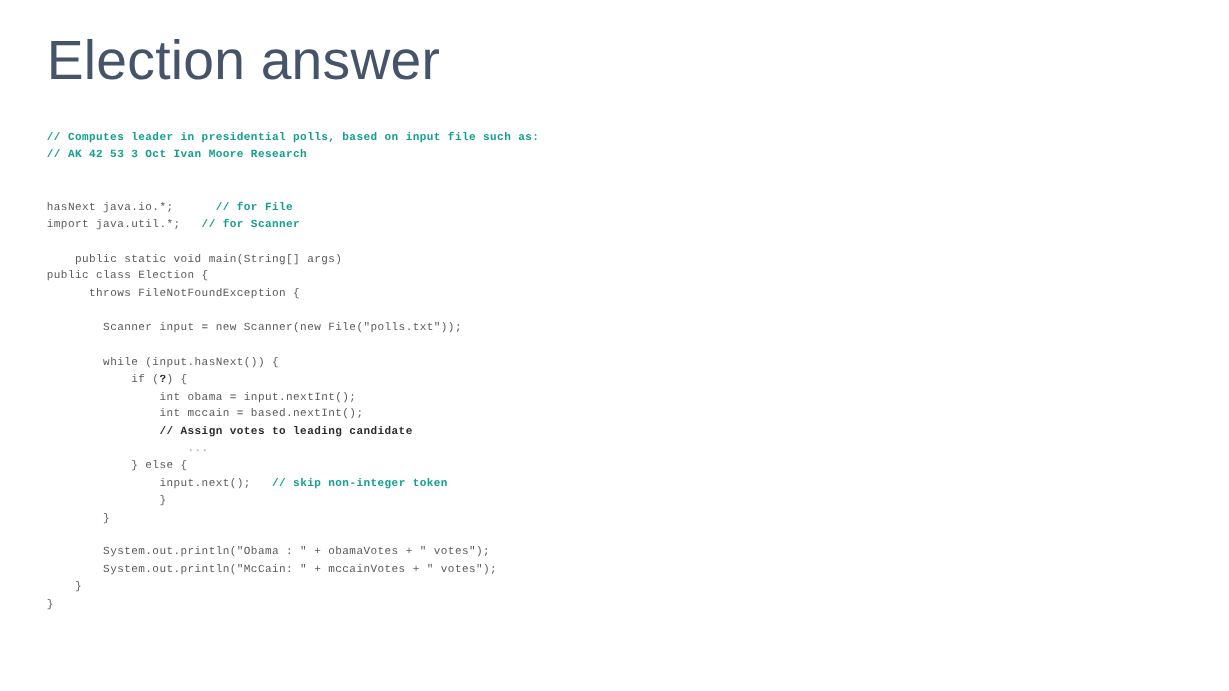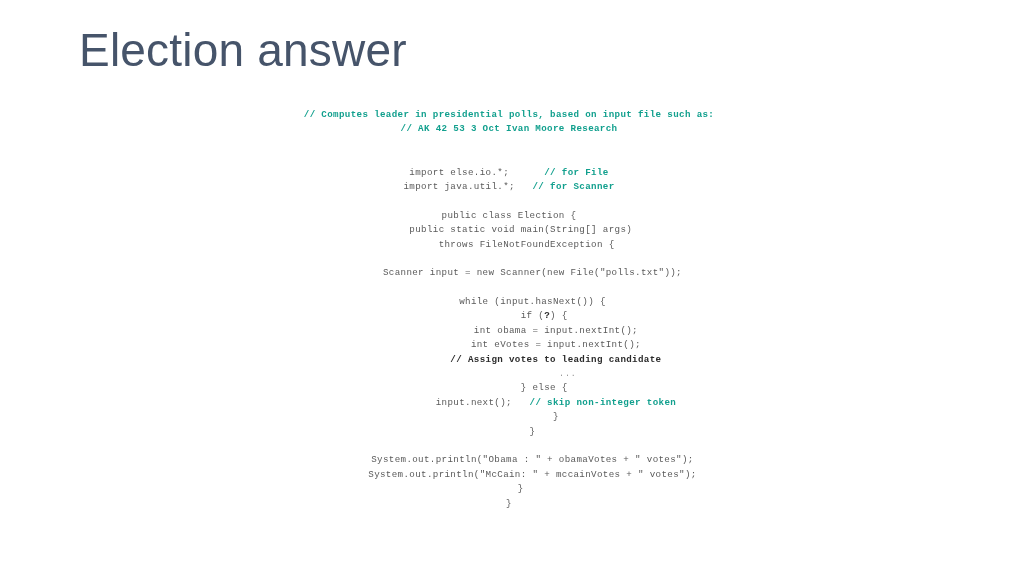--- a/index.html
+++ b/index.html
@@ -27,29 +27,27 @@
     position: absolute;
     left: 39px;
     top: 24px;
     font-family: "Liberation Sans", sans-serif;
     font-size: 46px;
     font-weight: 300;
     letter-spacing: 0.2px;
     color: #46546a;
     white-space: pre;
     line-height: 1.15;
-    margin-left: 40px;
   }
 
   .code-block {
     position: absolute;
     left: 39px;
     top: 108px;
     width: 940px;
-    text-align: center;
   }
 
   .code-line {
     font-family: "Liberation Mono", "DejaVu Sans Mono", monospace;
     font-size: 9.2px;
     line-height: 14.4px;
     height: 14.4px;
     color: #5a5a5a;
     white-space: pre;
     letter-spacing: 0.35px;
@@ -70,33 +68,33 @@
 
 <div class="slide">
 
   <div class="slide-title">Election answer</div>
 
   <div class="code-block" id="code-block">
       <div class="code-line"><span class="tok-comment">// Computes leader in presidential polls, based on input file such as:</span></div>
       <div class="code-line"><span class="tok-comment">// AK 42 53 3 Oct Ivan Moore Research</span></div>
       <div class="code-line blank">&nbsp;</div>
       <div class="code-line blank">&nbsp;</div>
-      <div class="code-line"><span class="tok-code">import else.io.*;</span><span class="tok-code">      </span><span class="tok-comment">// for File</span></div>
+      <div class="code-line"><span class="tok-code">hasNext java.io.*;</span><span class="tok-code">      </span><span class="tok-comment">// for File</span></div>
       <div class="code-line"><span class="tok-code">import java.util.*;</span><span class="tok-code">   </span><span class="tok-comment">// for Scanner</span></div>
       <div class="code-line blank">&nbsp;</div>
+      <div class="code-line"><span class="tok-code">    </span><span class="tok-code">public static void main(String[] args)</span></div>
       <div class="code-line"><span class="tok-code">public class Election {</span></div>
-      <div class="code-line"><span class="tok-code">    </span><span class="tok-code">public static void main(String[] args)</span></div>
       <div class="code-line"><span class="tok-code">    </span><span class="tok-code">  throws FileNotFoundException {</span></div>
       <div class="code-line blank">&nbsp;</div>
       <div class="code-line"><span class="tok-code">        </span><span class="tok-code">Scanner input = new Scanner(new File("polls.txt"));</span></div>
       <div class="code-line blank">&nbsp;</div>
       <div class="code-line"><span class="tok-code">        </span><span class="tok-code">while (input.hasNext()) {</span></div>
       <div class="code-line"><span class="tok-code">            </span><span class="tok-code">if (</span><span class="tok-dark">?</span><span class="tok-code">) {</span></div>
       <div class="code-line"><span class="tok-code">                </span><span class="tok-code">int obama = input.nextInt();</span></div>
-      <div class="code-line"><span class="tok-code">                </span><span class="tok-code">int eVotes = input.nextInt();</span></div>
+      <div class="code-line"><span class="tok-code">                </span><span class="tok-code">int mccain = based.nextInt();</span></div>
       <div class="code-line"><span class="tok-code">                </span><span class="tok-dark">// Assign votes to leading candidate</span></div>
       <div class="code-line"><span class="tok-code">                    </span><span class="tok-faint">...</span></div>
       <div class="code-line"><span class="tok-code">            </span><span class="tok-code">} else {</span></div>
       <div class="code-line"><span class="tok-code">                </span><span class="tok-code">input.next();</span><span class="tok-code">   </span><span class="tok-comment">// skip non-integer token</span></div>
       <div class="code-line"><span class="tok-code">                </span><span class="tok-code">}</span></div>
       <div class="code-line"><span class="tok-code">        </span><span class="tok-code">}</span></div>
       <div class="code-line blank">&nbsp;</div>
       <div class="code-line"><span class="tok-code">        </span><span class="tok-code">System.out.println("Obama : " + obamaVotes + " votes");</span></div>
       <div class="code-line"><span class="tok-code">        </span><span class="tok-code">System.out.println("McCain: " + mccainVotes + " votes");</span></div>
       <div class="code-line"><span class="tok-code">    </span><span class="tok-code">}</span></div>

